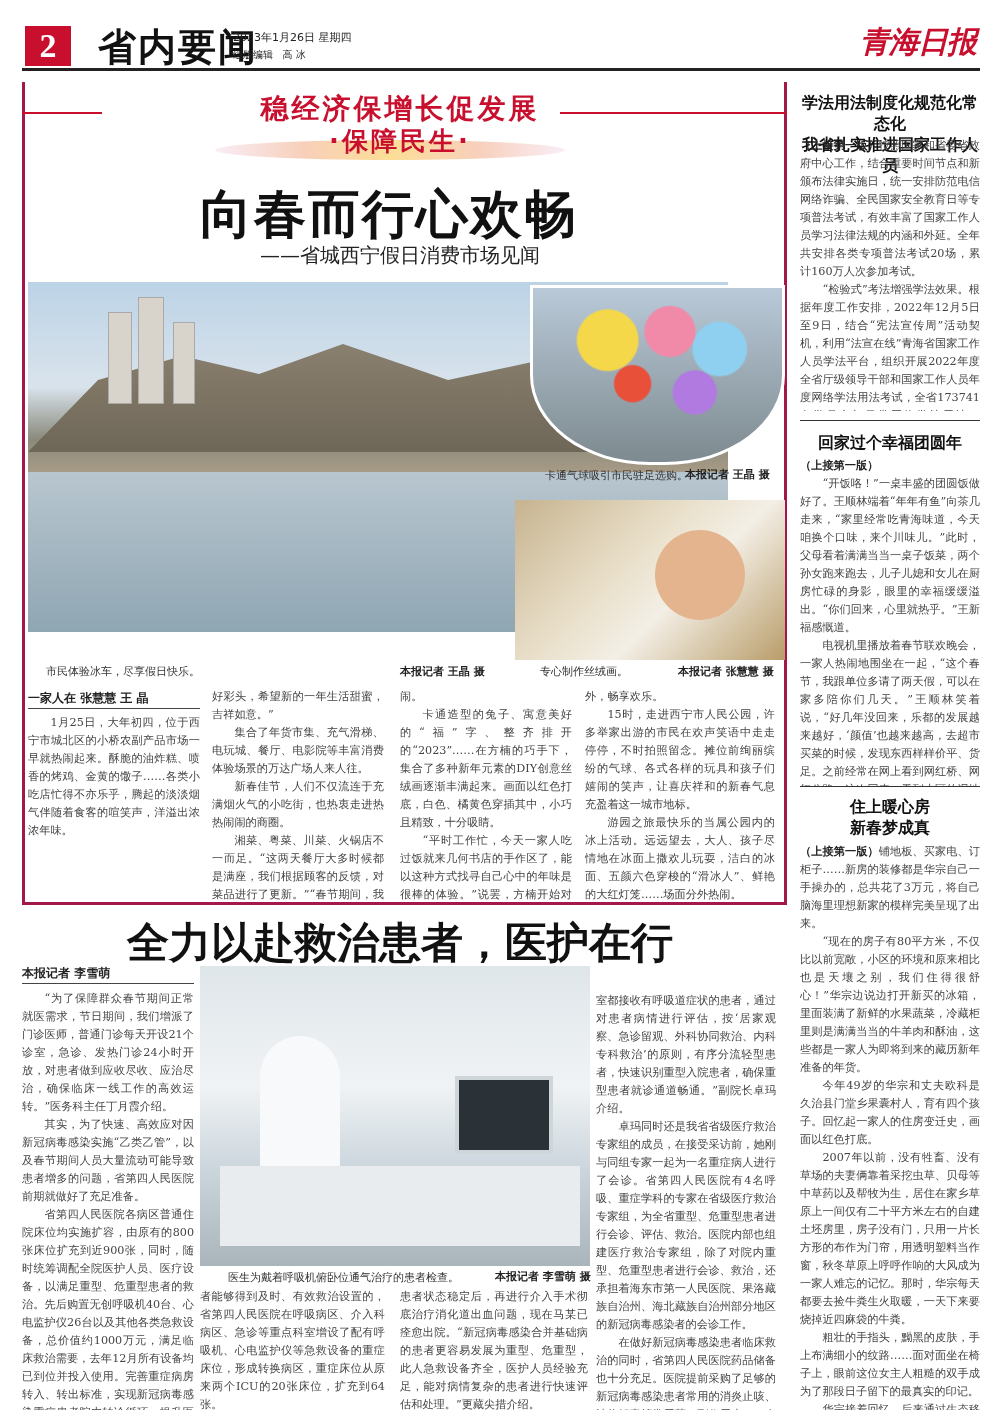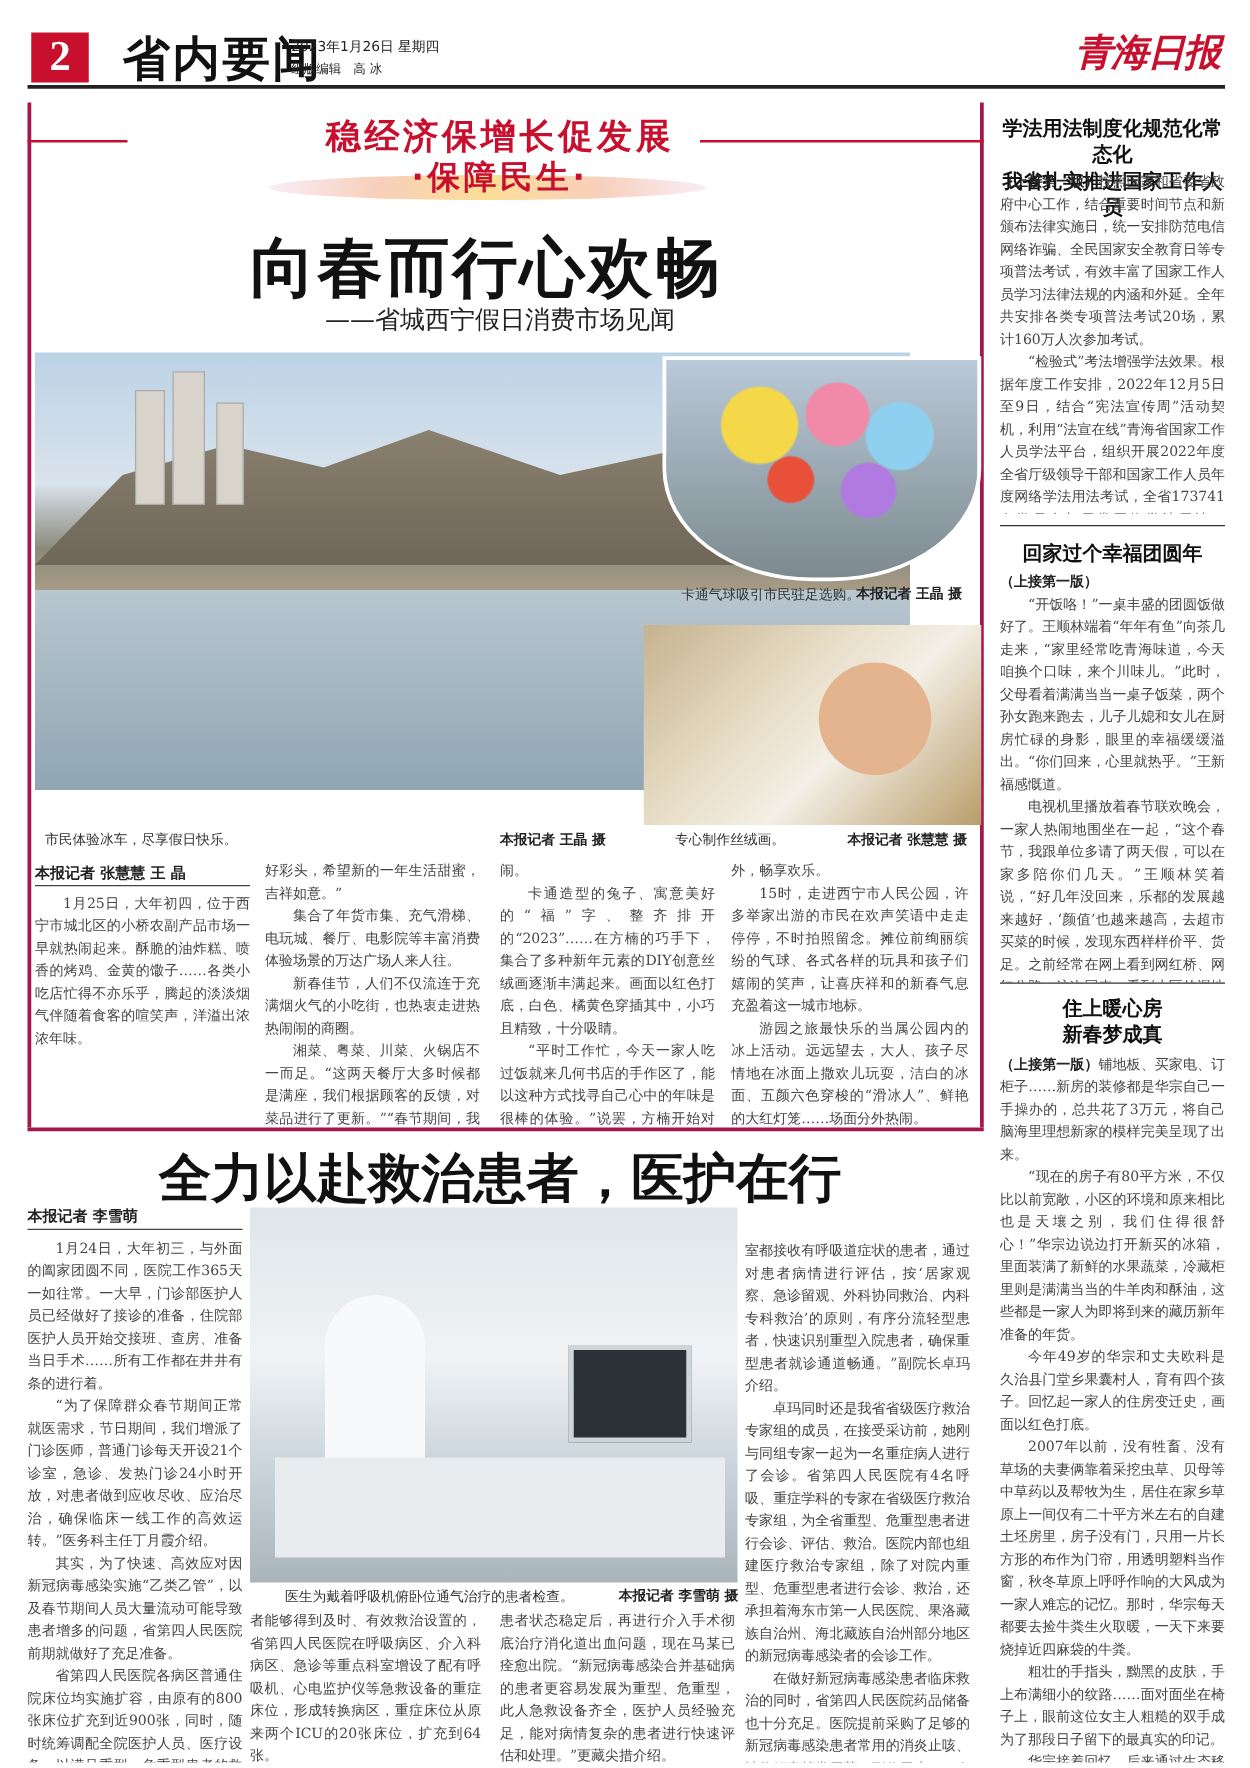--- a/index.html
+++ b/index.html
@@ -83,26 +83,26 @@
   <div class="bld" style="left:145px;top:40px;width:20px;height:80px;"></div>
   <div class="ice"></div>
 </div>
 <div class="abs photo photo-balloons"></div>
 <div class="abs photo photo-craft">
     <div class="hand"></div>
   </div>
 
 <div class="abs caption" style="left:545px;top:468px;">卡通气球吸引市民驻足选购。</div>
 <div class="abs credit" style="left:685px;top:467px;">本报记者 王晶 摄</div>
-<div class="abs caption" style="left:36px;top:664px;font-family:Liberation Mono, monospace;">市民体验冰车，尽享假日快乐。</div>
+<div class="abs caption" style="left:46px;top:664px;font-family:Liberation Mono, monospace;">市民体验冰车，尽享假日快乐。</div>
 <div class="abs credit" style="left:400px;top:664px;">本报记者 王晶 摄</div>
 <div class="abs caption" style="left:540px;top:664px;">专心制作丝绒画。</div>
 <div class="abs credit" style="left:678px;top:664px;">本报记者 张慧慧 摄</div>
 
-<div class="abs byline" style="left:28px;top:690px;">本报记者 张慧慧 王 晶</div>
+<div class="abs byline" style="left:28px;top:690px;">一家人在 张慧慧 王 晶</div>
 <div class="abs byline-rule" style="left:28px;top:708px;width:172px;"></div>
 
 <div class="abs body-col" style="left:28px;top:714px;width:172px;height:188px;overflow:hidden;">
   <p>1月25日，大年初四，位于西宁市城北区的小桥农副产品市场一早就热闹起来。酥脆的油炸糕、喷香的烤鸡、金黄的馓子……各类小吃店忙得不亦乐乎，腾起的淡淡烟气伴随着食客的喧笑声，洋溢出浓浓年味。</p>
 
 </div>
 <div class="abs body-col" style="left:212px;top:688px;width:172px;height:214px;overflow:hidden;">
   <p class="noindent">好彩头，希望新的一年生活甜蜜，吉祥如意。”</p>
   <p>集合了年货市集、充气滑梯、电玩城、餐厅、电影院等丰富消费体验场景的万达广场人来人往。</p>
   <p>新春佳节，人们不仅流连于充满烟火气的小吃街，也热衷走进热热闹闹的商圈。</p>
@@ -121,21 +121,20 @@
   <p>游园之旅最快乐的当属公园内的冰上活动。远远望去，大人、孩子尽情地在冰面上撒欢儿玩耍，洁白的冰面、五颜六色穿梭的“滑冰人”、鲜艳的大红灯笼……场面分外热闹。</p>
 
 </div>
 <div class="abs feature-bottom-rule"></div>
 
 <div class="abs med-headline">全力以赴救治患者，医护在行动！</div>
 <div class="abs byline" style="left:22px;top:965px;">本报记者 李雪萌</div>
 <div class="abs byline-rule" style="left:22px;top:983px;width:172px;"></div>
 
 <div class="abs body-col" style="left:22px;top:990px;width:172px;height:420px;overflow:hidden;">
-  <p>1月24日，大年初三，与外面的阖家团圆不同，医院工作365天一如往常。一大早，门诊部医护人员已经做好了接诊的准备，住院部医护人员开始交接班、查房、准备当日手术……所有工作都在井井有条的进行着。</p>
   <p>“为了保障群众春节期间正常就医需求，节日期间，我们增派了门诊医师，普通门诊每天开设21个诊室，急诊、发热门诊24小时开放，对患者做到应收尽收、应治尽治，确保临床一线工作的高效运转。”医务科主任丁月霞介绍。</p>
   <p>其实，为了快速、高效应对因新冠病毒感染实施“乙类乙管”，以及春节期间人员大量流动可能导致患者增多的问题，省第四人民医院前期就做好了充足准备。</p>
   <p>省第四人民医院各病区普通住院床位均实施扩容，由原有的800张床位扩充到近900张，同时，随时统筹调配全院医护人员、医疗设备，以满足重型、危重型患者的救治。先后购置无创呼吸机40台、心电监护仪26台以及其他各类急救设备，总价值约1000万元，满足临床救治需要，去年12月所有设备均已到位并投入使用。完善重症病房转入、转出标准，实现新冠病毒感染重症患者院内转诊循环，提升医疗资源利用率。各科室每日预留至少2张床位，应对急诊重症患者的收治，全力以赴保障群众生命安全和身体健康。</p>
 
 </div>
 
 <div class="abs photo photo-med">
   <div class="doctor"></div>
   <div class="monitor"></div>
   <div class="bed"></div>

